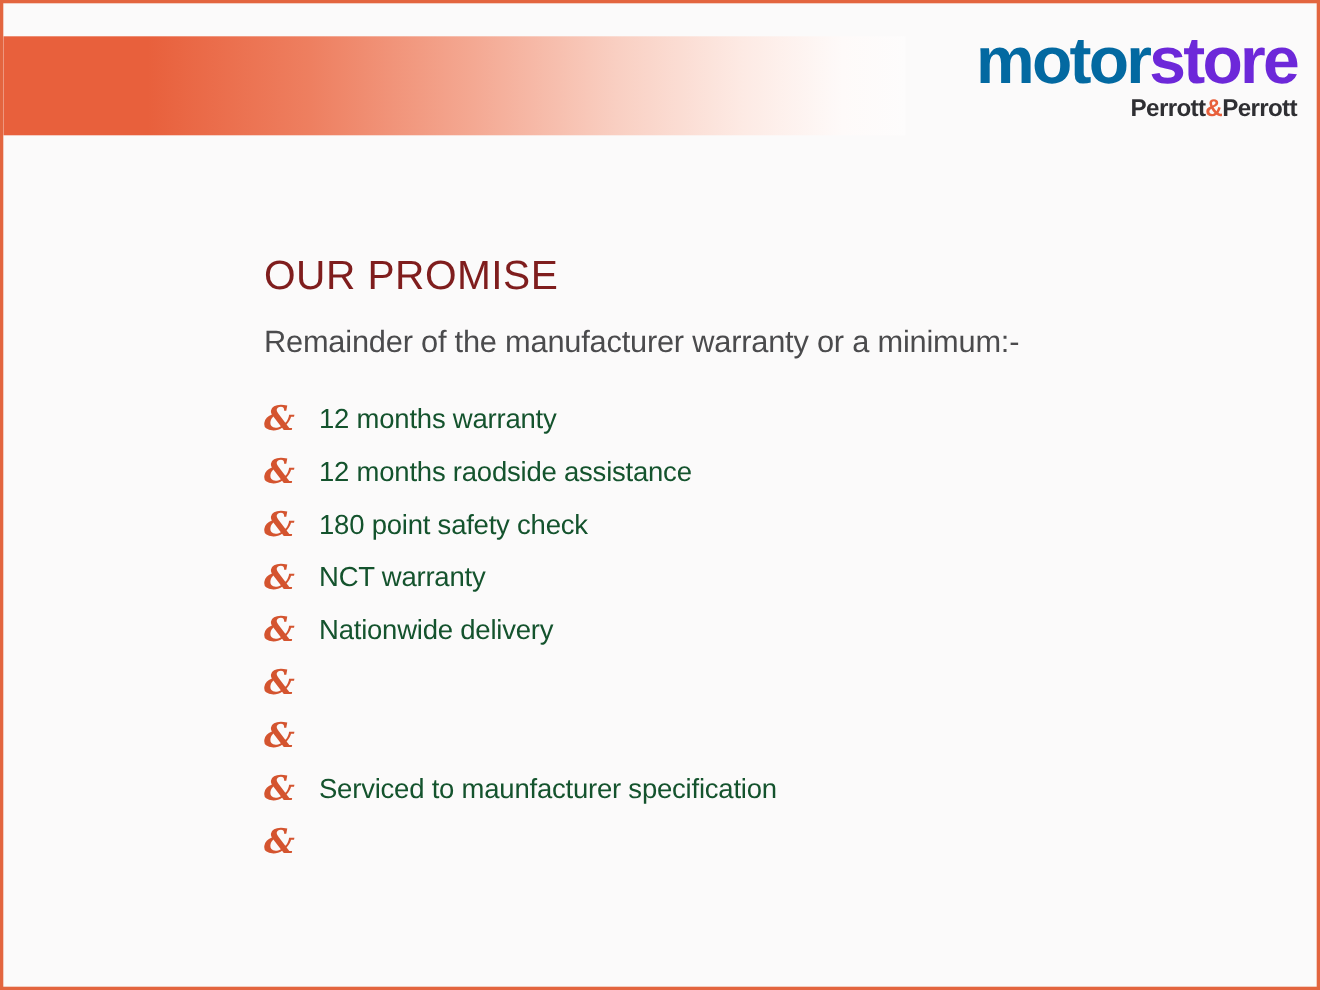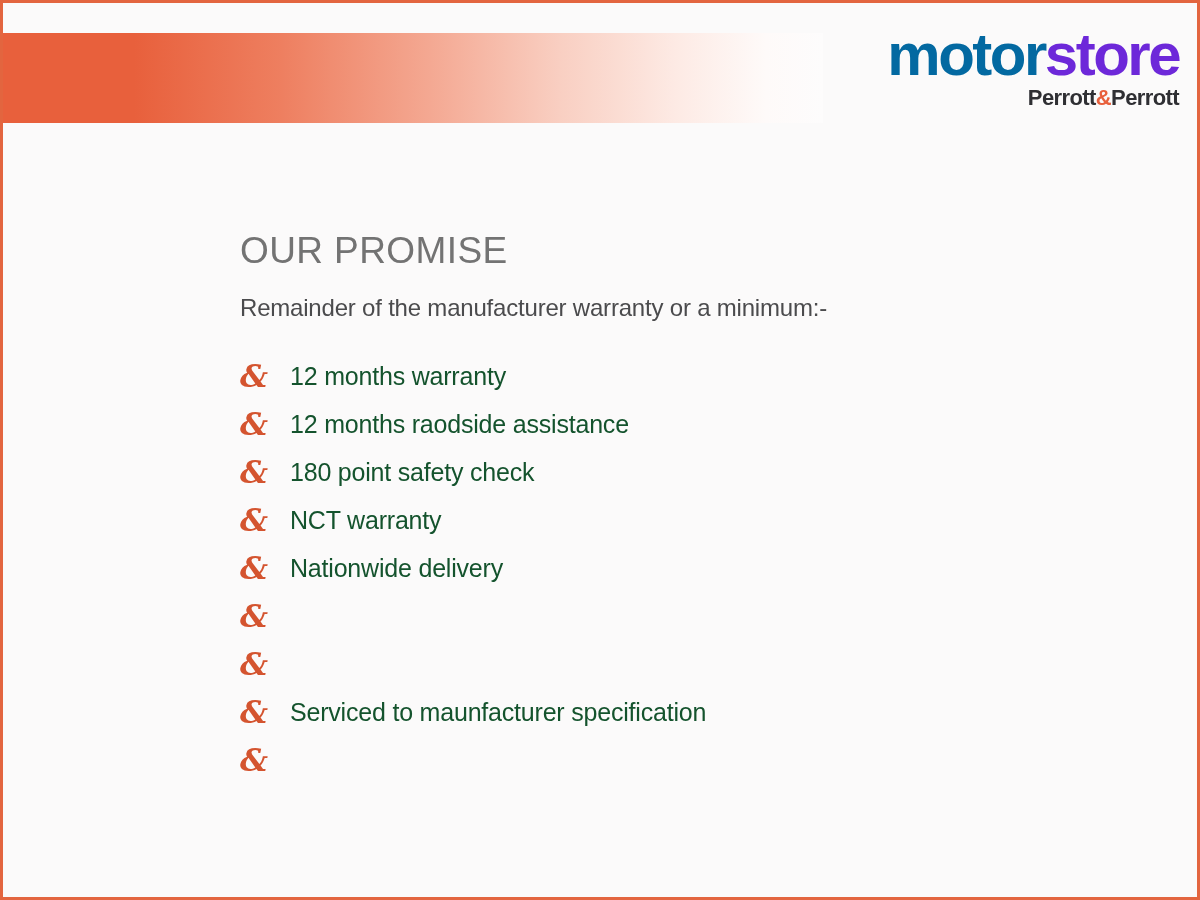--- a/index.html
+++ b/index.html
@@ -80,28 +80,28 @@
   .content {
     position: absolute;
     left: 237px;
     top: 228px;
     width: 900px;
   }
 
   .title {
     font-size: 37px;
     font-weight: 500;
-    color: #737373;
+    color: #7f1d1d;
     letter-spacing: 0.4px;
     margin: 0 0 22px 0;
     line-height: 1.1;
   }
 
   .subtitle {
-    font-size: 24px;
+    font-size: 28px;
     font-weight: 400;
     color: #4b4b4d;
     letter-spacing: -0.2px;
     margin: 0 0 30px 0;
     line-height: 1.2;
   }
 
   .promise-list {
     list-style: none;
     margin: 0;

